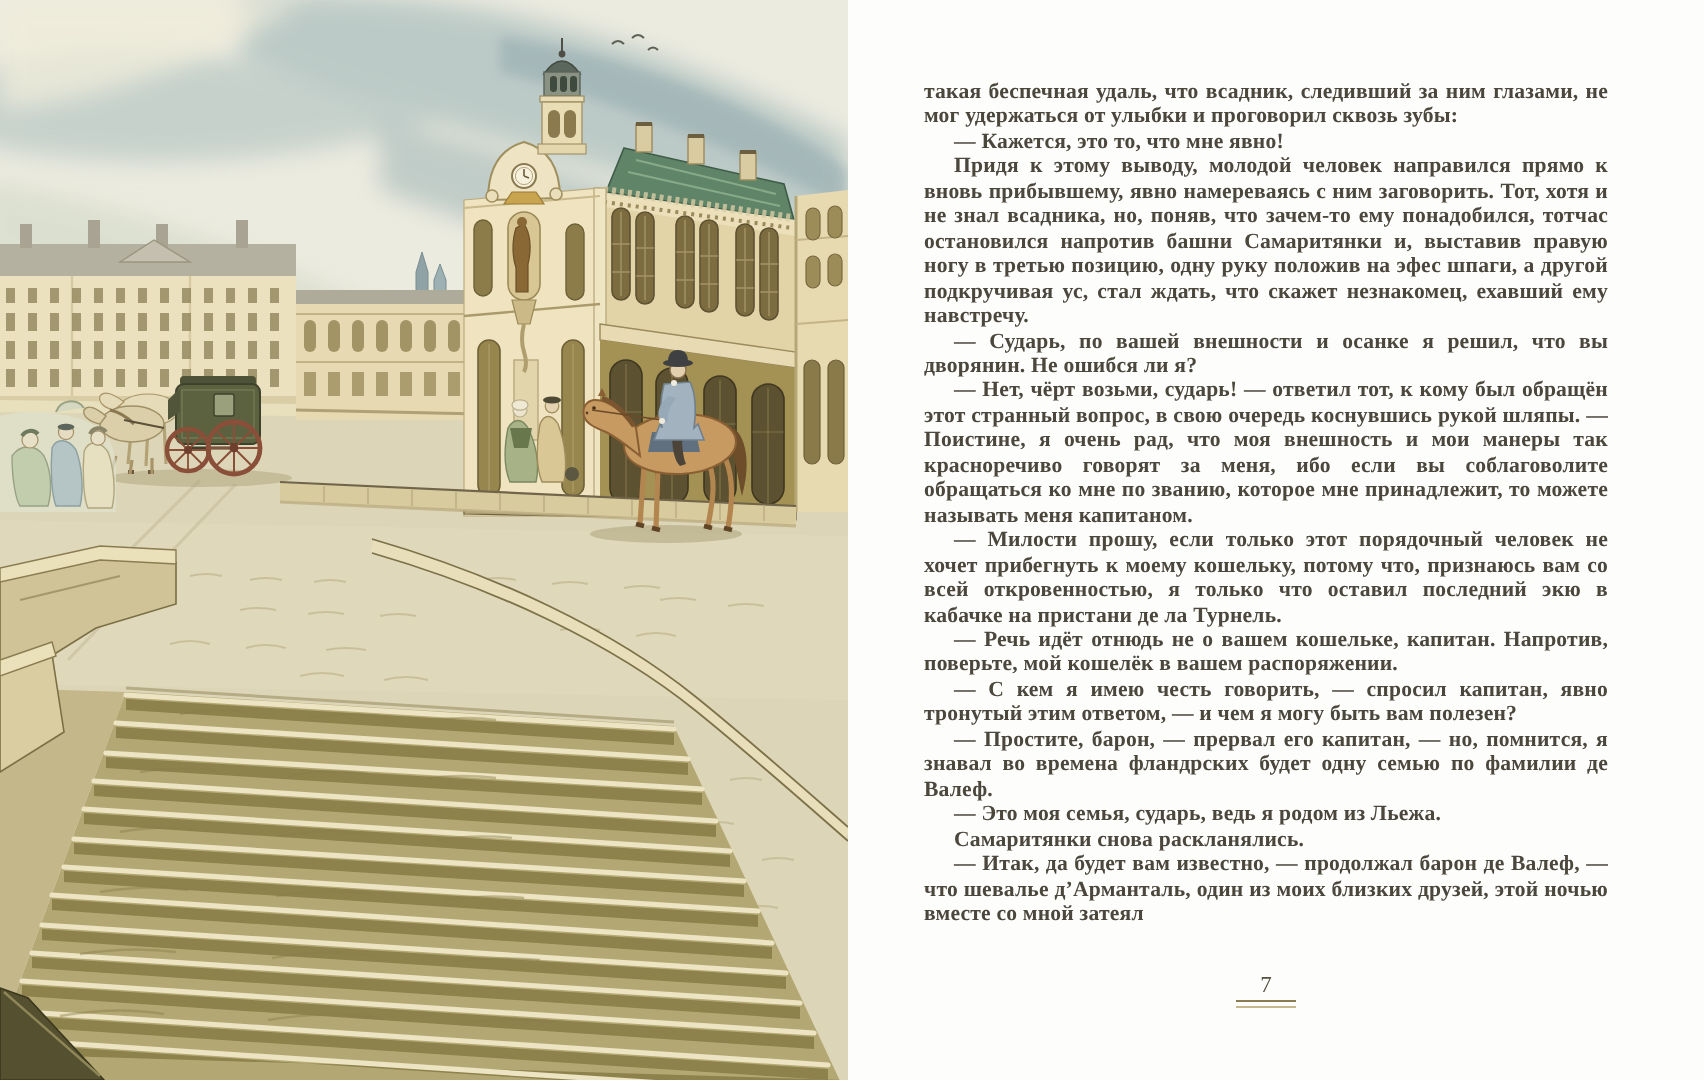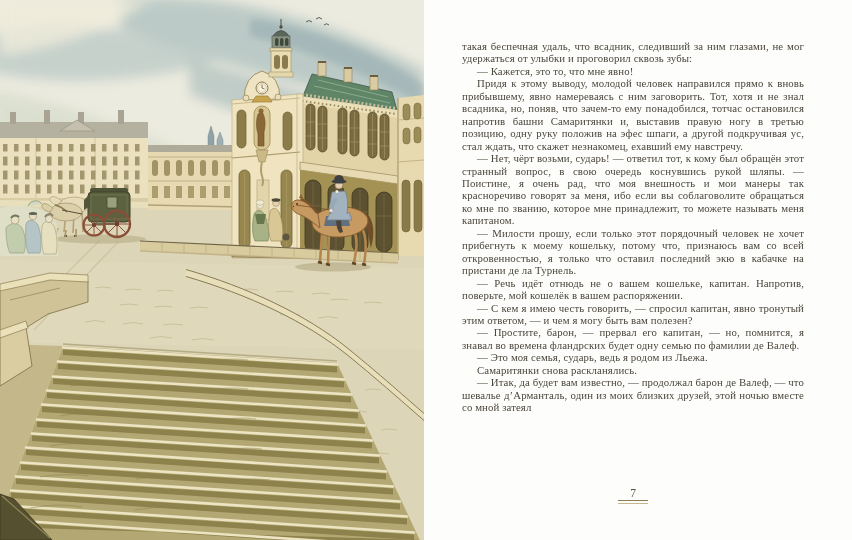--- a/index.html
+++ b/index.html
@@ -1,21 +1,21 @@
 <!DOCTYPE html>
 <html lang="ru"><head>
 <meta charset="utf-8">
 <style>
   html,body{margin:0;padding:0;background:#ffffff;}
   .spread{position:relative;width:852px;height:540px;background:#fdfdfb;overflow:hidden;
           font-family:"Liberation Serif", serif;}
   .illustration{position:absolute;left:0;top:0;width:424px;height:540px;}
   .text-col{position:absolute;left:462px;top:40px;width:342px;color:#4c473d;}
   .text-col p{margin:0;font-size:10.8px;line-height:12.45px;text-align:justify;
-              letter-spacing:0.1px;}
+              letter-spacing:0.1px;font-weight:bold;}
   .text-col p.indent{text-indent:15px;}
   .folio{position:absolute;left:462px;top:487px;width:342px;text-align:center;}
   .folio-num{font-size:11.5px;line-height:12px;color:#55503f;}
   .folio-rule{width:30px;height:2px;margin:1px auto 0 auto;
               border-top:1px solid #8d7b52;border-bottom:1px solid #c6b78f;}
 </style>
 </head>
 <body>
 
 <div class="spread">
@@ -385,20 +385,21 @@
 
   <div class="text-col">
 
       <p>такая беспечная удаль, что всадник, следивший за ним глазами, не мог удержаться от улыбки и проговорил сквозь зубы:</p>
 
       <p class="indent">— Кажется, это то, что мне явно!</p>
 
       <p class="indent">Придя к этому выводу, молодой человек направился прямо к вновь прибывшему, явно намереваясь с ним заговорить. Тот, хотя и не знал всадника, но, поняв, что зачем-то ему понадобился, тотчас остановился напротив башни Самаритянки и, выставив правую ногу в третью позицию, одну руку положив на эфес шпаги, а другой подкручивая ус, стал ждать, что скажет незнакомец, ехавший ему навстречу.</p>
 
 
+      <p class="indent">— Сударь, по вашей внешности и осанке я решил, что вы дворянин. Не ошибся ли я?</p>
 
       <p class="indent">— Нет, чёрт возьми, сударь! — ответил тот, к кому был обращён этот странный вопрос, в свою очередь коснувшись рукой шляпы. — Поистине, я очень рад, что моя внешность и мои манеры так красноречиво говорят за меня, ибо если вы соблаговолите обращаться ко мне по званию, которое мне принадлежит, то можете называть меня капитаном.</p>
 
 
       <p class="indent">— Милости прошу, если только этот порядочный человек не хочет прибегнуть к моему кошельку, потому что, признаюсь вам со всей откровенностью, я только что оставил последний экю в кабачке на пристани де ла Турнель.</p>
 
       <p class="indent">— Речь идёт отнюдь не о вашем кошельке, капитан. Напротив, поверьте, мой кошелёк в вашем распоряжении.</p>
 
       <p class="indent">— С кем я имею честь говорить, — спросил капитан, явно тронутый этим ответом, — и чем я могу быть вам полезен?</p>
 

